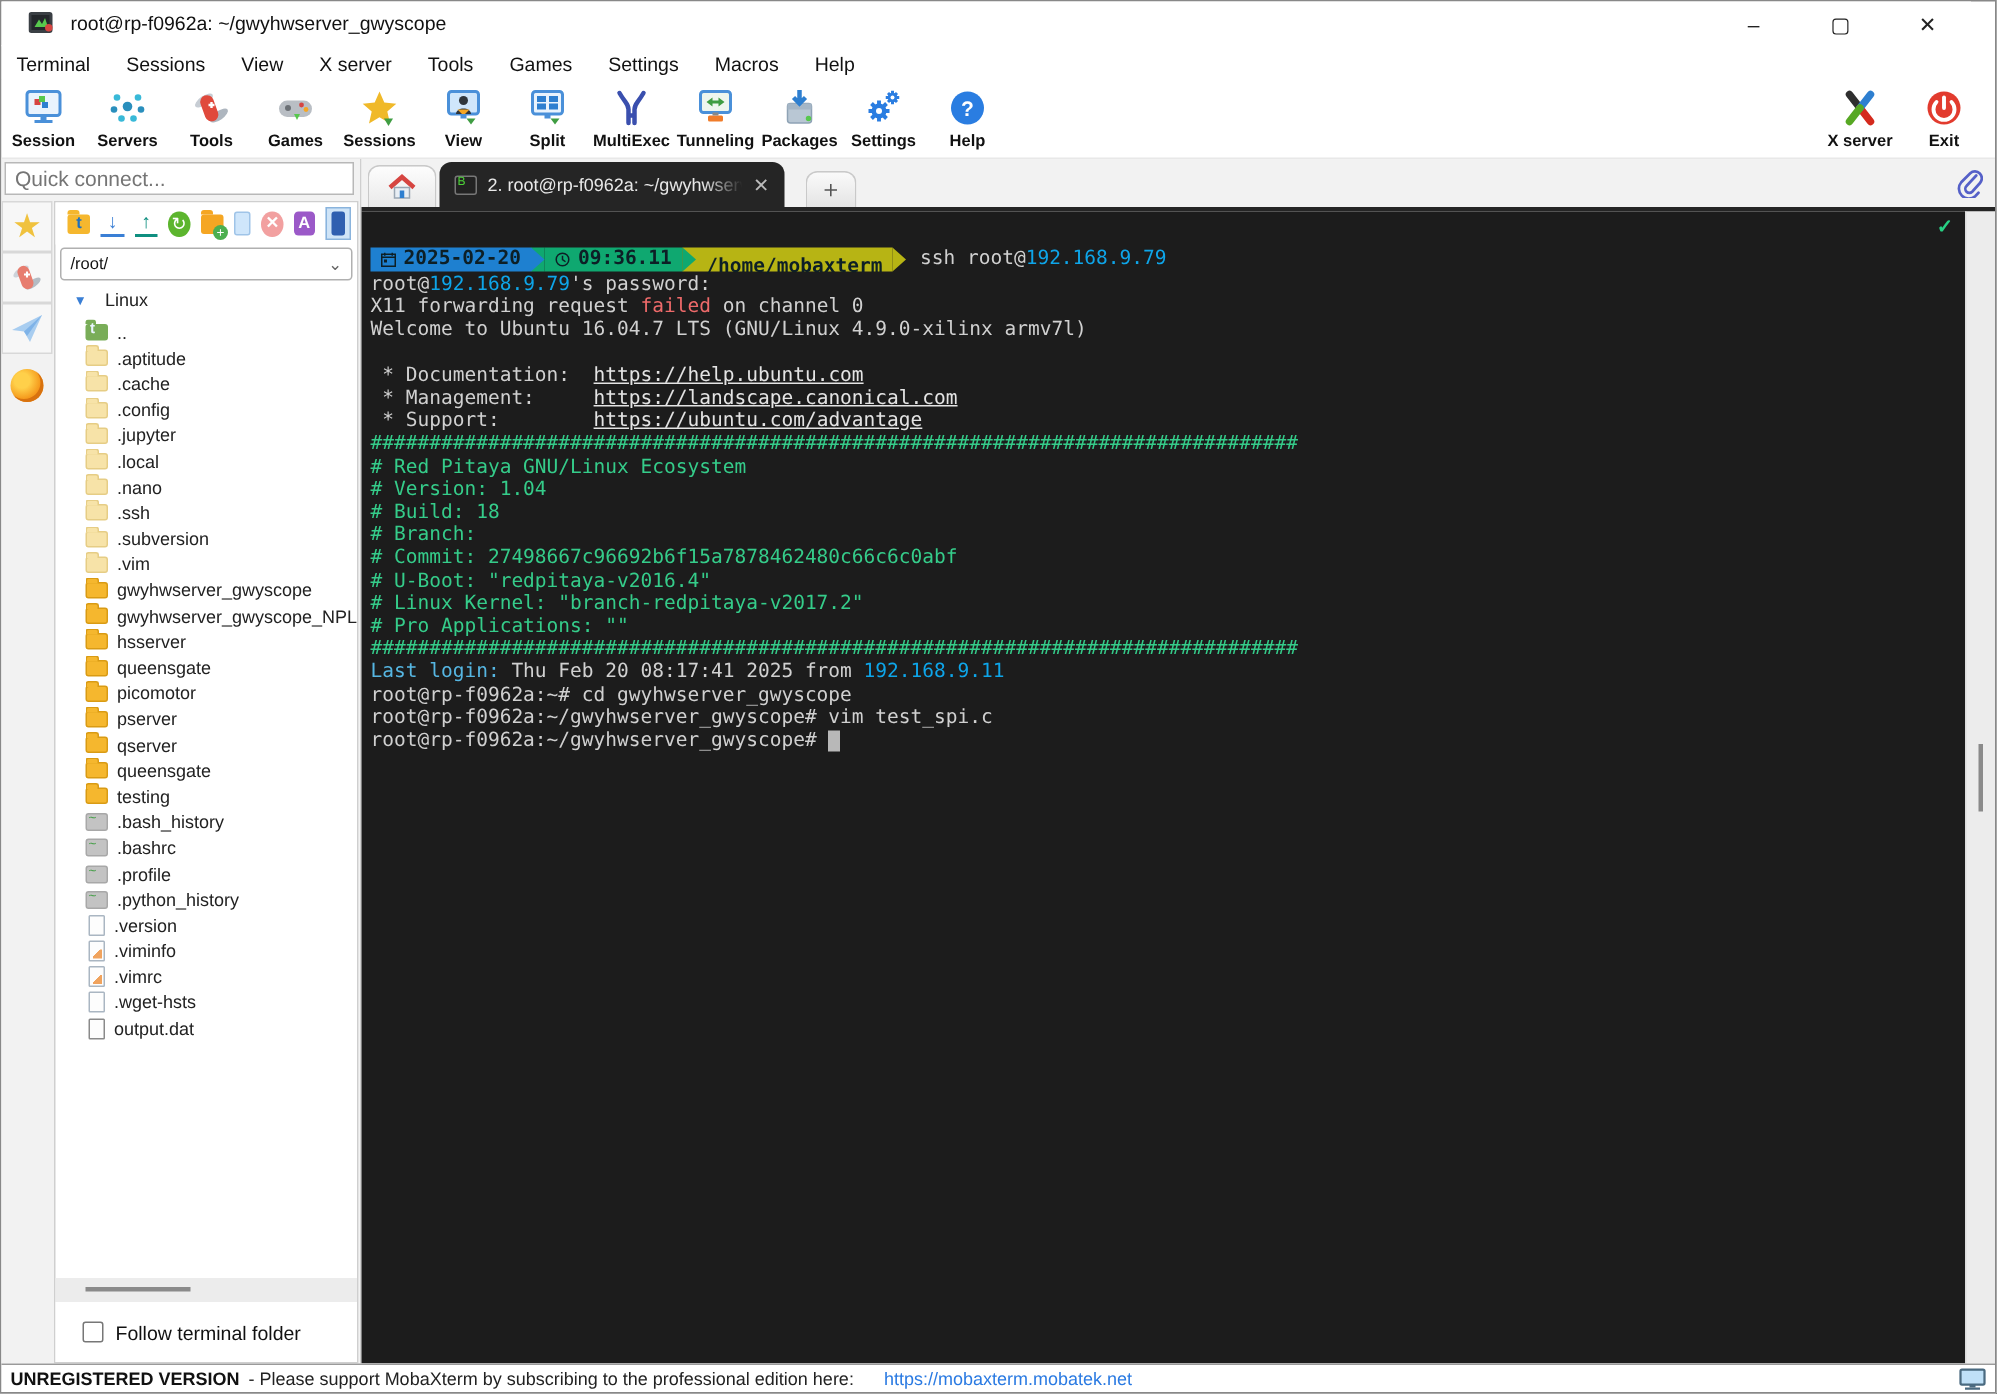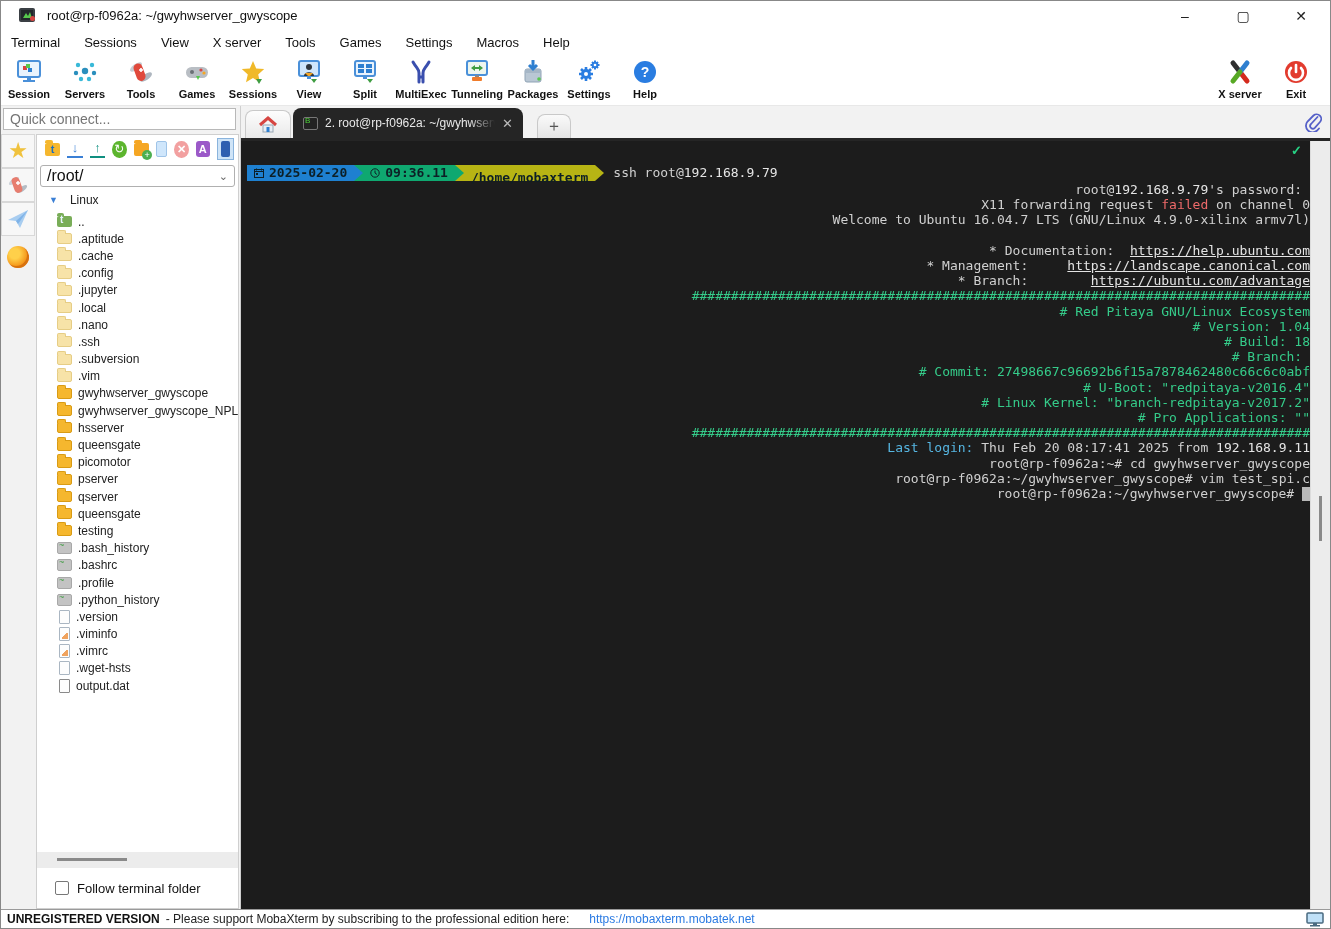--- a/index.html
+++ b/index.html
@@ -1,21 +1,21 @@
 <!DOCTYPE html>
 <html><head>
 <meta charset="utf-8">
 <style>
   * { margin:0; padding:0; box-sizing:border-box; }
   html,body { width:1331px; height:929px; overflow:hidden; background:#fff;
     font-family:"Liberation Sans", sans-serif; }
   .app { position:absolute; inset:0; border:1px solid #888; }
 
   
-  .titlebar { position:absolute; left:0; top:0; right:0; height:30px; background:#fff;
+  .titlebar { position:absolute; left:0; top:0; right:16px; height:30px; background:#fff;
     display:flex; align-items:center; border-bottom:1px solid #fff; }
   .titlebar .appicon { margin:0 10px 0 18px; width:18px; height:16px; }
   .title-text { font-size:13px; color:#111; }
   .wincontrols { position:absolute; right:0; top:0; height:30px; display:flex; }
   .winbtn { width:58px; height:30px; display:flex; align-items:center; justify-content:center;
     font-size:14px; color:#222; cursor:default; }
 
   
   .menubar { position:absolute; left:0; top:30px; right:0; height:22px; background:#fff;
     display:flex; align-items:center; padding-left:10px; gap:24px; }
@@ -73,21 +73,21 @@
   .fbi-delete { width:17px; height:17px; border-radius:50%; background:#f2a0a0; color:#fff;
     font-size:11px; font-weight:bold; line-height:17px; text-align:center; }
   .fbi-rename { width:16px; height:16px; background:#9b59c8; border-radius:3px; color:#fff;
     font-size:11px; font-weight:bold; line-height:16px; text-align:center; }
   .fbi-toggle { width:20px; height:22px; background:#cfe4f7; border:1px solid #8ab4dd;
     display:flex; align-items:center; justify-content:center; }
   .fbi-toggle .bar { width:9px; height:16px; background:#2f5fb0; border-radius:2px; }
 
   .fb-path { margin:2px 3px; height:22px; border:1px solid #b0b0b0; border-radius:3px;
     background:#fff; display:flex; align-items:center; padding:0 6px; }
-  .fb-path .ptext { font-size:16px; color:#111; flex:1; }
+  .fb-path .ptext { font-size:11px; color:#111; flex:1; }
   .fb-path .chev { color:#666; font-size:11px; }
 
   .fb-header { height:22px; display:flex; align-items:center; padding-left:12px; gap:12px; }
   .fb-header .sort { color:#3a7fd5; font-size:9px; }
   .fb-header .htext { font-size:12px; color:#222; }
 
   .file-list { position:absolute; left:0; top:78px; right:0; bottom:48px; overflow:hidden;
     padding-left:20px; }
   .file-row { height:17.2px; display:flex; align-items:center; }
   .fname { font-size:12px; color:#222; white-space:nowrap; }
@@ -134,25 +134,25 @@
     position:relative; flex:none; }
   .tab-termicon::before { content:'B'; position:absolute; left:1px; top:-2px; color:#4cd137; font-size:8px; }
   .tab-plus { width:34px; height:24px; background:linear-gradient(#fafafa,#e4e4e4);
     border:1px solid #c9c9c9; border-bottom:none; border-radius:8px 8px 0 0; margin-left:14px;
     display:flex; align-items:center; justify-content:center; color:#555; }
   .attach { position:absolute; right:8px; top:6px; }
 
   
   .terminal { position:absolute; left:0; top:35px; right:20px; bottom:0; background:#1c1c1c;
     padding:24px 0 0 6px; font-family:"DejaVu Sans Mono", monospace; font-size:13px;
-    line-height:15.2px; overflow:hidden;text-align:right; }
+    line-height:15.2px; overflow:hidden; }
   .term-check { position:absolute; right:28px; top:37px; color:#27d184; font-size:13px; font-weight:bold; }
   .tline { white-space:pre; color:#d0d0d0; }
   .c-w { color:#d0d0d0; } .c-g { color:#35cc8a; } .c-c { color:#56b6e2; }
-  .c-m { color:#e5e5e5; } .c-r { color:#ee6a6a; }
+  .c-m { color:#0ea5e9; } .c-r { color:#ee6a6a; }
   .c-u { color:#e4e4e4; text-decoration:underline; }
   .cursor { display:inline-block; width:8px; height:14px; background:#b8b8b8; vertical-align:text-bottom; }
 
   .promptline { display:flex; align-items:stretch; height:16px; line-height:16px; margin-bottom:1px; }
   .pseg { display:flex; align-items:center; gap:5px; padding:0 7px; color:#0d1f26; font-weight:bold; }
   .pseg-date { background:#1e80d0; }
   .pseg-time { background:#0fa870; }
   .pseg-path { background:#b7b414;flex-direction:column; }
   .parrow { width:9px; position:relative; }
   .parrow::after { content:''; position:absolute; left:0; top:0;
@@ -607,21 +607,21 @@
           <span class="parrow a3"></span>
           <span class="c-w prompt-cmd">ssh root@</span><span class="c-m">192.168.9.79</span>
         </div>
         <div>
             <div class="tline"><span class="c-w">root@</span><span class="c-m">192.168.9.79</span><span class="c-w">'s password: </span></div>
             <div class="tline"><span class="c-w">X11 forwarding request </span><span class="c-r">failed</span><span class="c-w"> on channel 0</span></div>
             <div class="tline"><span class="c-w">Welcome to Ubuntu 16.04.7 LTS (GNU/Linux 4.9.0-xilinx armv7l)</span></div>
             <div class="tline">&nbsp;</div>
             <div class="tline"><span class="c-w"> * Documentation:  </span><span class="c-u">https://help.ubuntu.com</span></div>
             <div class="tline"><span class="c-w"> * Management:     </span><span class="c-u">https://landscape.canonical.com</span></div>
-            <div class="tline"><span class="c-w"> * Branch:        </span><span class="c-u">https://ubuntu.com/advantage</span></div>
+            <div class="tline"><span class="c-w"> * Support:        </span><span class="c-u">https://ubuntu.com/advantage</span></div>
             <div class="tline"><span class="c-g">###############################################################################</span></div>
             <div class="tline"><span class="c-g"># Red Pitaya GNU/Linux Ecosystem</span></div>
             <div class="tline"><span class="c-g"># Version: 1.04</span></div>
             <div class="tline"><span class="c-g"># Build: 18</span></div>
             <div class="tline"><span class="c-g"># Branch: </span></div>
             <div class="tline"><span class="c-g"># Commit: 27498667c96692b6f15a7878462480c66c6c0abf</span></div>
             <div class="tline"><span class="c-g"># U-Boot: "redpitaya-v2016.4"</span></div>
             <div class="tline"><span class="c-g"># Linux Kernel: "branch-redpitaya-v2017.2"</span></div>
             <div class="tline"><span class="c-g"># Pro Applications: ""</span></div>
             <div class="tline"><span class="c-g">###############################################################################</span></div>

